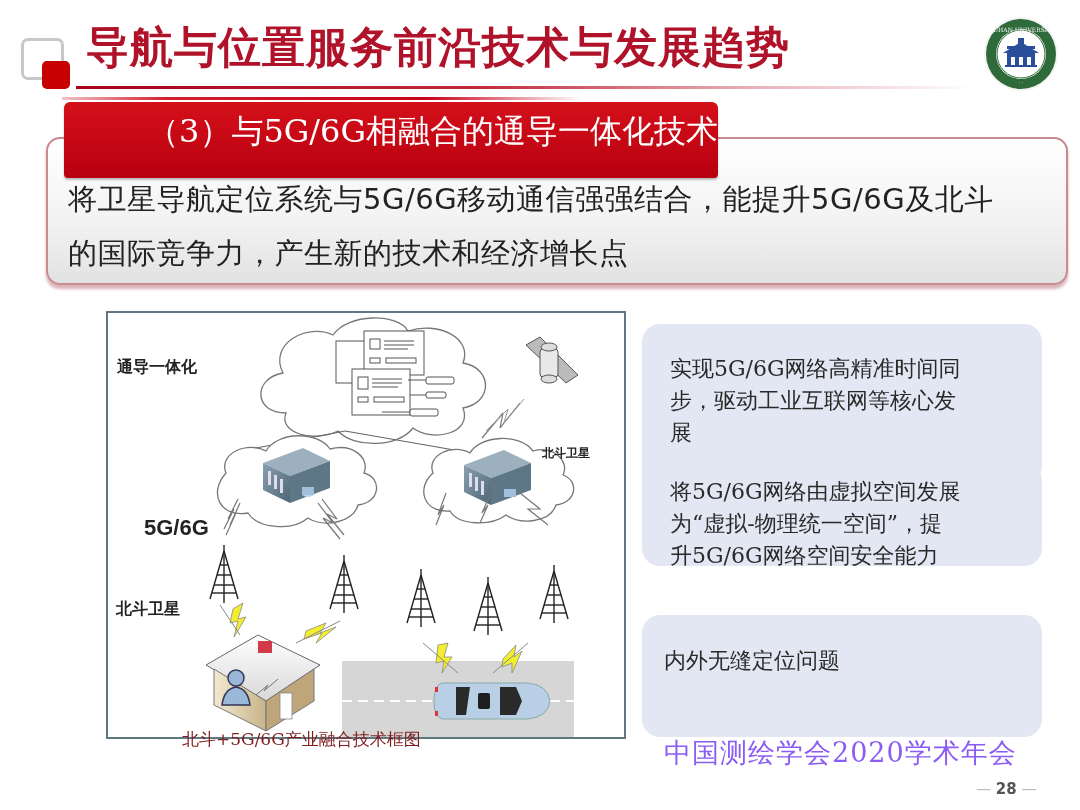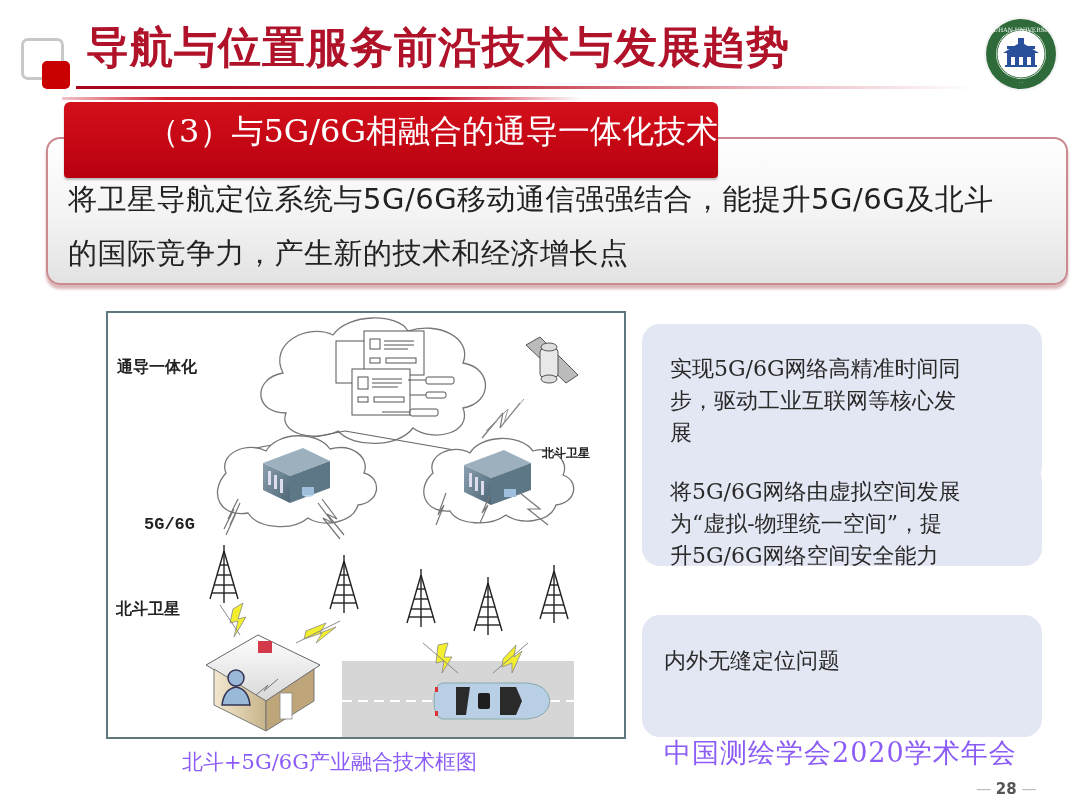--- a/index.html
+++ b/index.html
@@ -59,25 +59,25 @@
   .diagram {
     position: absolute; left: 106px; top: 311px; width: 520px; height: 428px;
     border: 2px solid #5f7880; background: #ffffff; overflow: hidden;
   }
   .diagram svg { position: absolute; left: 0; top: 0; }
   .dlabel {
     position: absolute; font-weight: bold; color: #222; white-space: nowrap;
   }
   .dl-loc { left: 9px; top: 44px; font-size: 16px; }
   .dl-sat { left: 434px; top: 132px; font-size: 12px; }
-  .dl-5g  { left: 36px; top: 202px; font-size: 17px; font-family: Liberation Mono, monospace; }
+  .dl-5g  { left: 36px; top: 202px; font-size: 22px; font-family: Liberation Sans, sans-serif; }
   .dl-int { left: 8px; top: 286px; font-size: 16px; }
 
   .caption {
-    position: absolute; left: 182px; top: 748px; font-size: 21px; color: #8b5cf6;
+    position: absolute; left: 182px; top: 728px; font-size: 17px; color: #7f1d1d;
     font-family: "DejaVu Serif", serif; white-space: nowrap;
   }
 
   
   .callout {
     position: absolute; left: 642px; width: 400px;
     background: #e3e7f3; border-radius: 18px;
     font-family: "DejaVu Serif", serif; font-size: 22px; line-height: 32px; color: #2a2a2a;
     padding: 0 20px 0 28px;
   }

